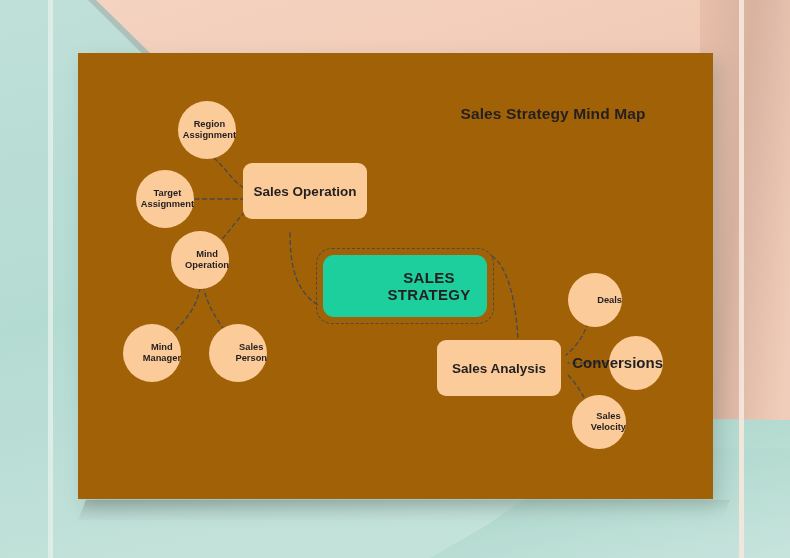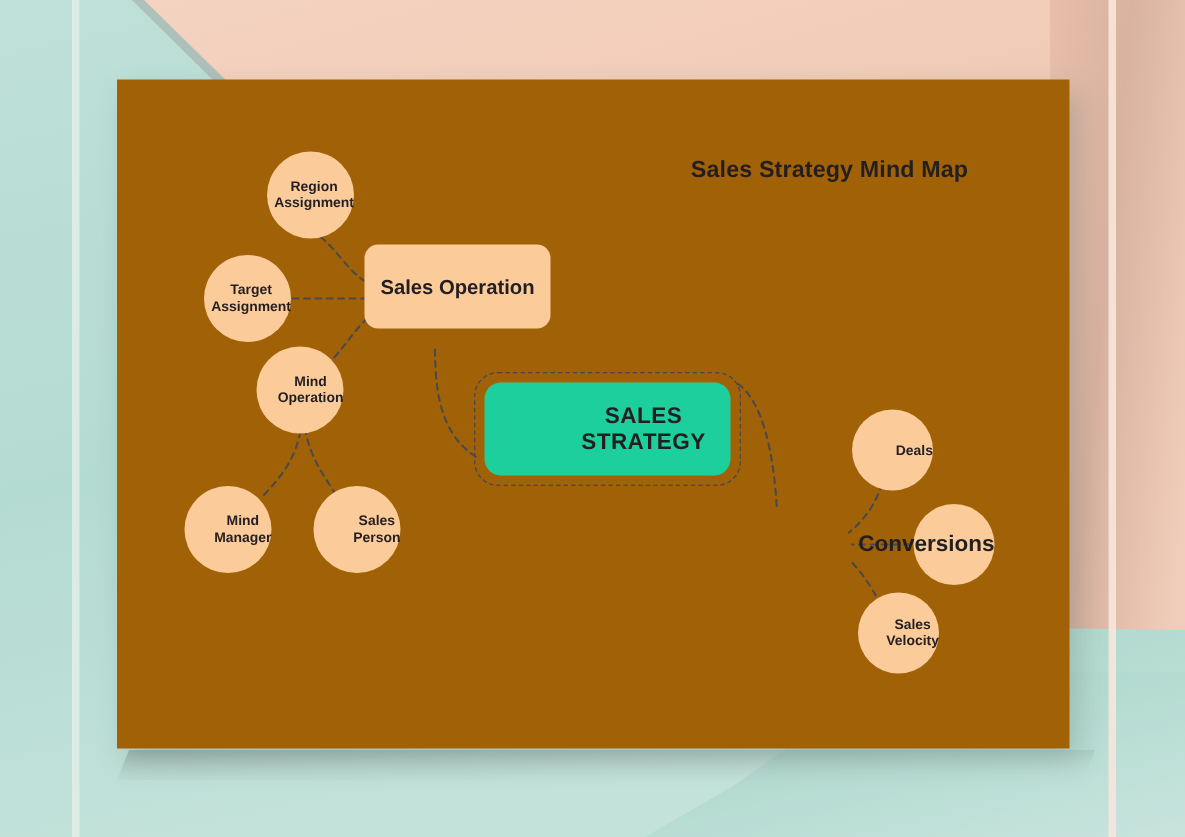--- a/index.html
+++ b/index.html
@@ -172,20 +172,23 @@
     <div class="center-dash" style="left:238px; top:195px; width:178px; height:76px;"></div>
 
     <div class="node node-center" style="left:245px; top:202px; width:164px; height:62px; background:#1ecf9e;">
       <span class="node-label">SALES STRATEGY</span>
     </div>
 
     <div class="node node-rect" style="left:165px; top:110px; width:124px; height:56px; background:#fbcb9a;">
       <span class="node-label">Sales Operation</span>
     </div>
 
+    <div class="node node-rect" style="left:359px; top:287px; width:124px; height:56px; background:#fbcb9a;">
+      <span class="node-label">Sales Analysis</span>
+    </div>
 
     <div class="node node-circle" style="left:100px; top:48px; width:58px; height:58px; background:#fbcb9a;">
       <span class="node-label">
         <span>Region</span><br>
         <span>Assignment</span>
       </span>
     </div>
 
     <div class="node node-circle" style="left:58px; top:117px; width:58px; height:58px; background:#fbcb9a;">
       <span class="node-label">

